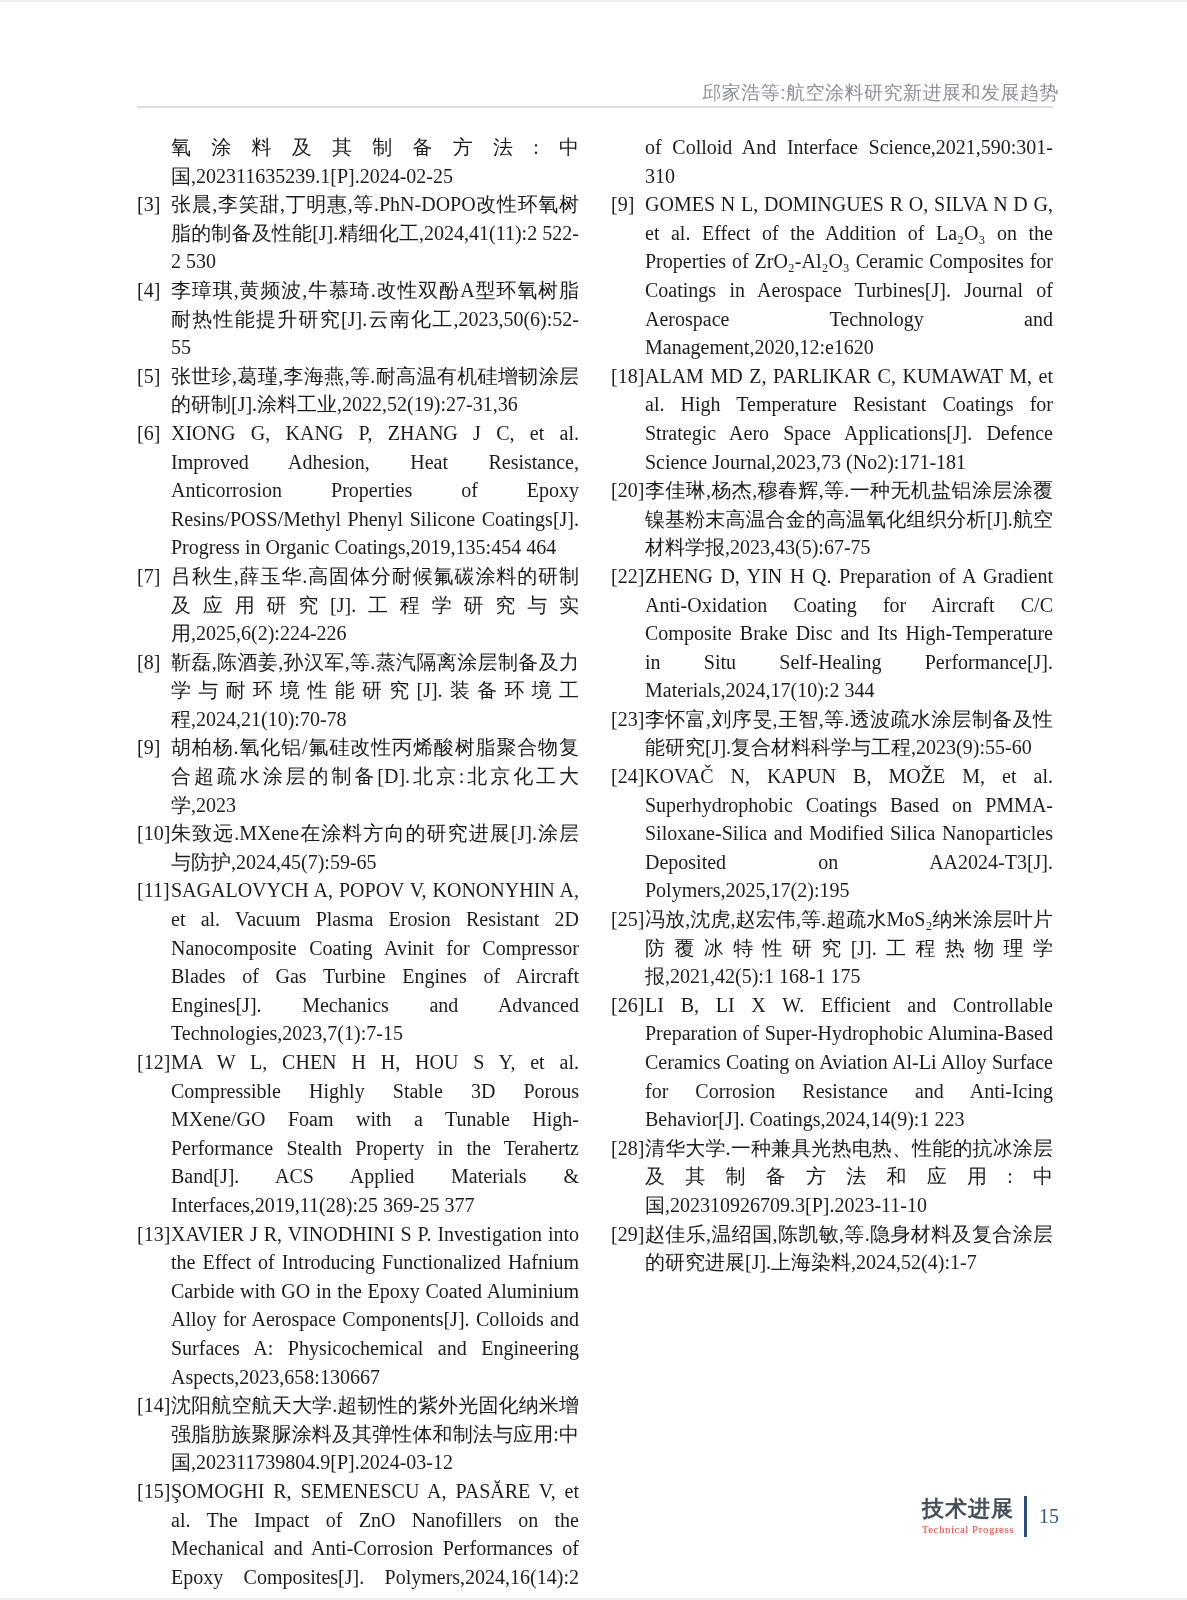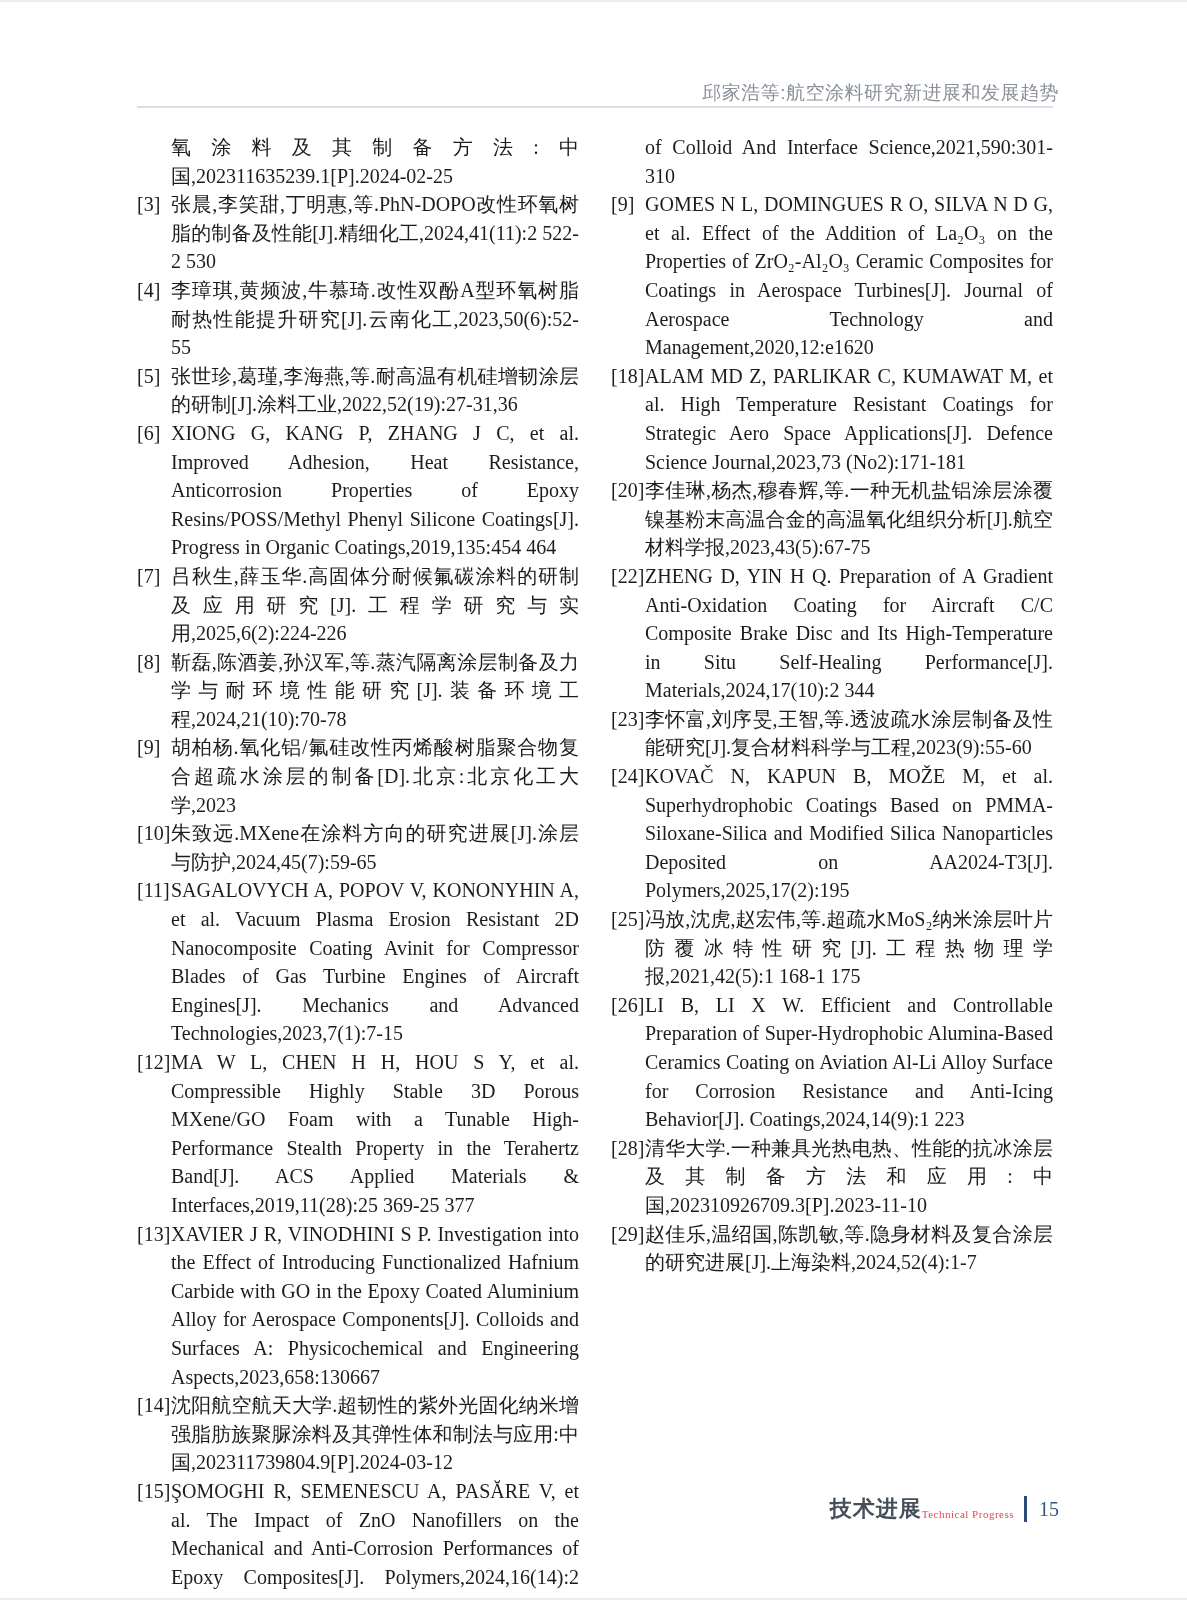--- a/index.html
+++ b/index.html
@@ -65,21 +65,21 @@
 
   .footer {
     position: absolute;
     top: 1496px;
     right: 128px;
     display: flex;
     align-items: stretch;
   }
   .footer-section {
     display: flex;
-    flex-direction: row;
+    flex-direction: column;
     align-items: flex-end;
     justify-content: flex-start;
     padding-right: 8px;
   }
   .footer-section-cn {
     font-family: "Liberation Sans", "DejaVu Sans", sans-serif;
     font-weight: bold;
     font-size: 22px;
     line-height: 26px;
     color: #454e59;

